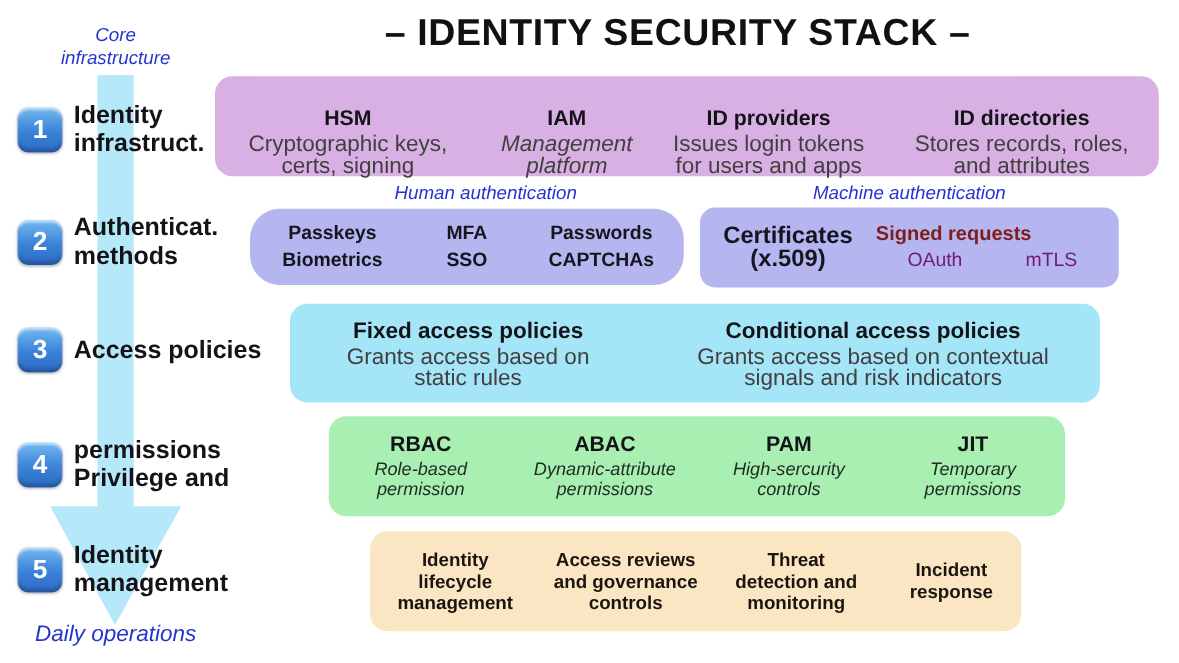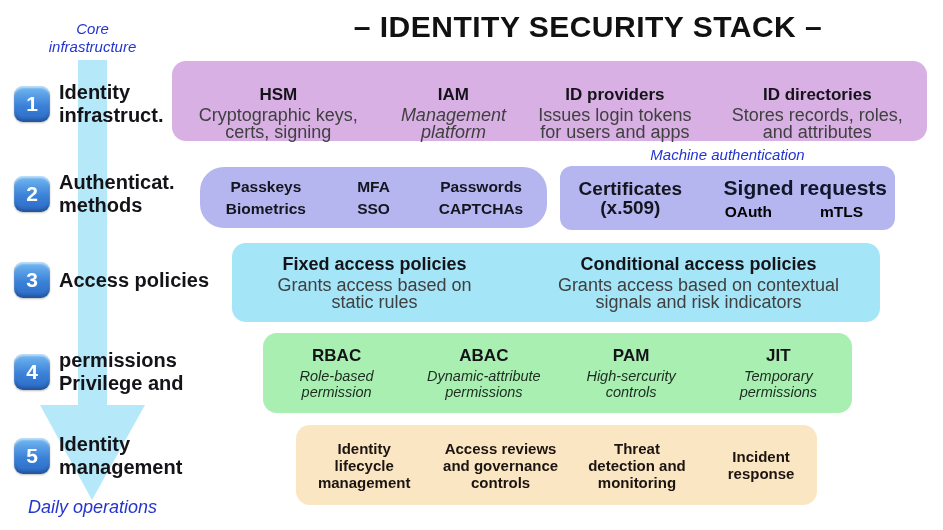--- a/index.html
+++ b/index.html
@@ -1,21 +1,21 @@
 <!DOCTYPE html>
 <html><head>
 <meta charset="utf-8">
 <style>
   html,body{margin:0;padding:0;background:#ffffff;}
   body{width:943px;height:530px;overflow:hidden;position:relative;
        font-family:"Liberation Sans", sans-serif;color:#131318;}
   .canvas{position:absolute;left:0;top:0;width:943px;height:530px;}
 
   
-  .title{position:absolute;left:588px;top:10px;transform:translateX(-50%);
+  .title{position:absolute;left:542px;top:10px;transform:translateX(-50%);
          white-space:nowrap;font-size:30px;font-weight:800;letter-spacing:.5px;color:#111;}
 
   
   .arrow-svg{position:absolute;left:0;top:0;z-index:0;}
   .tl-top{position:absolute;left:30px;top:20px;width:125px;text-align:center;z-index:2;
           font-style:italic;font-size:15px;line-height:18px;color:#2435cf;}
   .tl-bottom{position:absolute;left:28px;top:497px;z-index:2;
           font-style:italic;font-size:18px;color:#2435cf;}
 
   
@@ -42,22 +42,22 @@
   
   .auth-label{position:absolute;z-index:2;font-style:italic;font-size:15px;color:#2435cf;text-align:center;}
   .auth-label.human{left:296px;top:146px;width:185px;}
   .auth-label.machine{left:630px;top:146px;width:195px;}
   .box-human{left:200px;top:167px;width:347px;height:61px;border-radius:24px;
              display:grid;grid-template-columns:38% 24% 38%;align-content:center;row-gap:4px;}
   .box-human .cell{text-align:center;font-weight:700;font-size:15.5px;color:#15151f;}
   .box-machine{left:560px;top:166px;width:335px;height:64px;border-radius:12px;display:flex;align-items:center;}
   .mach-left{flex:0 0 42%;text-align:center;font-weight:700;font-size:19px;line-height:19px;color:#15151f;}
   .mach-right{flex:1;display:flex;flex-direction:column;row-gap:3px;padding-right:8px;}
-  .mach-right .top{text-align:right;font-weight:700;font-size:21px;color:#0f172a;}
-  .mach-right .bottom{display:flex;justify-content:space-around;font-weight:700;font-size:15.5px;color:#000000;}
+  .mach-right .top{text-align:left;font-weight:700;font-size:16px;color:#7f1d1d;}
+  .mach-right .bottom{display:flex;justify-content:space-around;font-weight:400;font-size:15.5px;color:#701a75;}
 
   
   .band-access{left:232px;top:243px;width:648px;height:79px;}
   .band-access .col:nth-child(1){flex:0.78;} .band-access .col:nth-child(1) .b-desc{max-width:215px;margin:2px auto 0;}
   .band-access .col:nth-child(2){flex:1;} .band-access .col:nth-child(2) .b-desc{max-width:300px;margin:2px auto 0;}
   .band-access .b-title{font-size:18px;}
 
   
   .band-priv{left:263px;top:333px;width:589px;height:80px;}
   .band-priv .b-desc{font-style:italic;font-size:14.5px;line-height:16.5px;color:#1d2b20;}
@@ -139,20 +139,21 @@
     <div class="col">
       <div class="b-title">ID providers</div>
       <div class="b-desc">Issues login tokens for users and apps</div>
     </div>
     <div class="col">
       <div class="b-title">ID directories</div>
       <div class="b-desc">Stores records, roles, and attributes</div>
     </div>
   </div>
 
+  <div class="auth-label human">Human authentication</div>
   <div class="auth-label machine">Machine authentication</div>
 
   <div class="band box-human" style="background: rgb(181, 181, 240);">
     <div class="cell">Passkeys</div>
     <div class="cell">MFA</div>
     <div class="cell">Passwords</div>
     <div class="cell">Biometrics</div>
     <div class="cell">SSO</div>
     <div class="cell">CAPTCHAs</div>
   </div>

